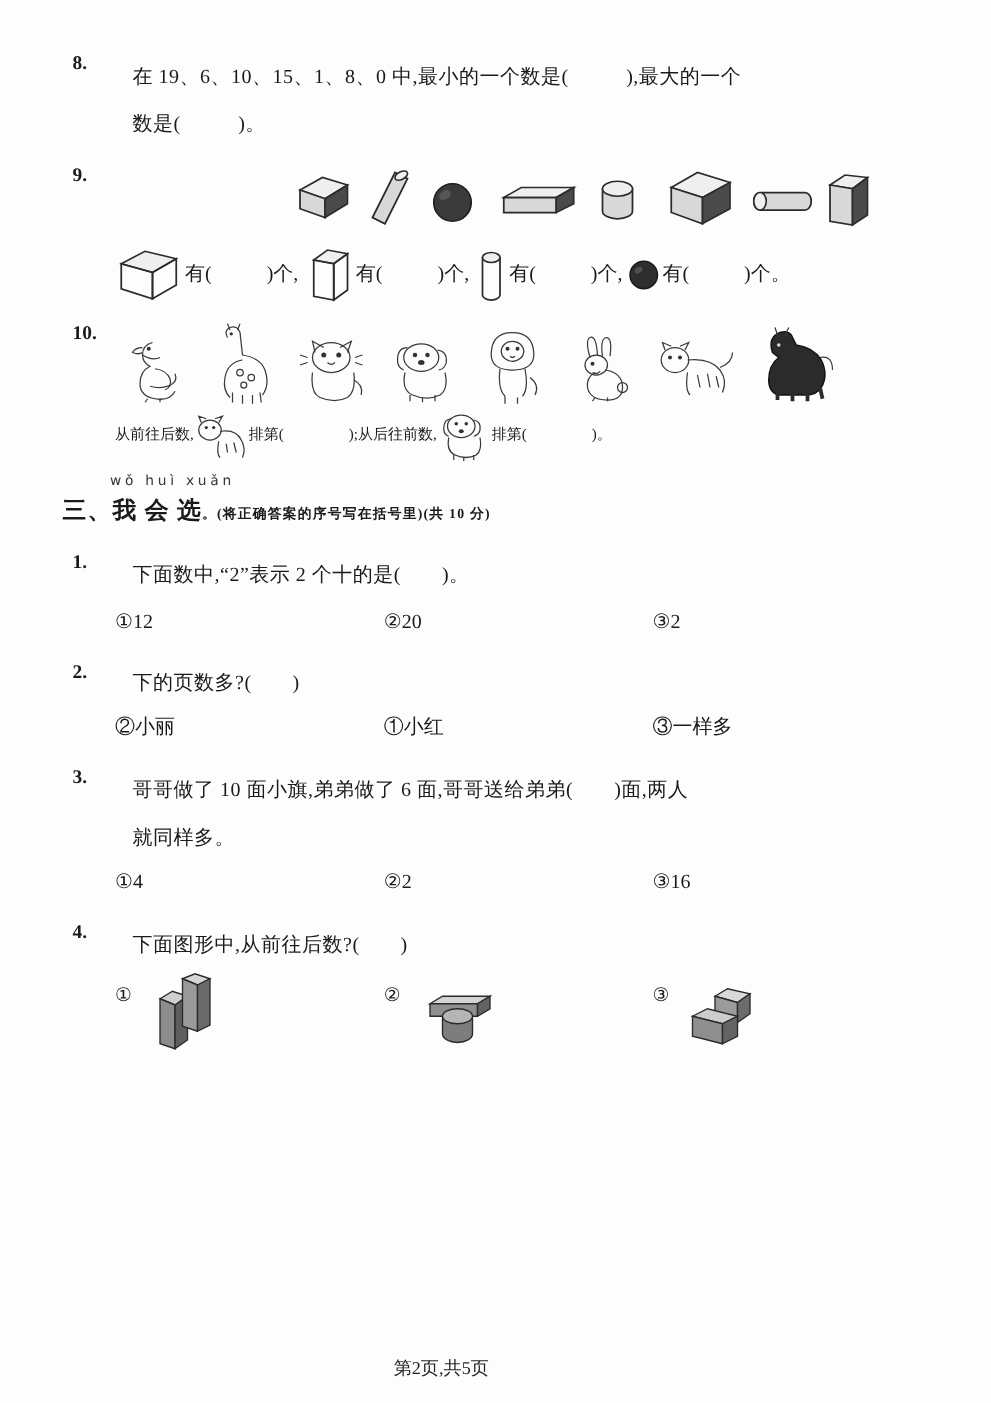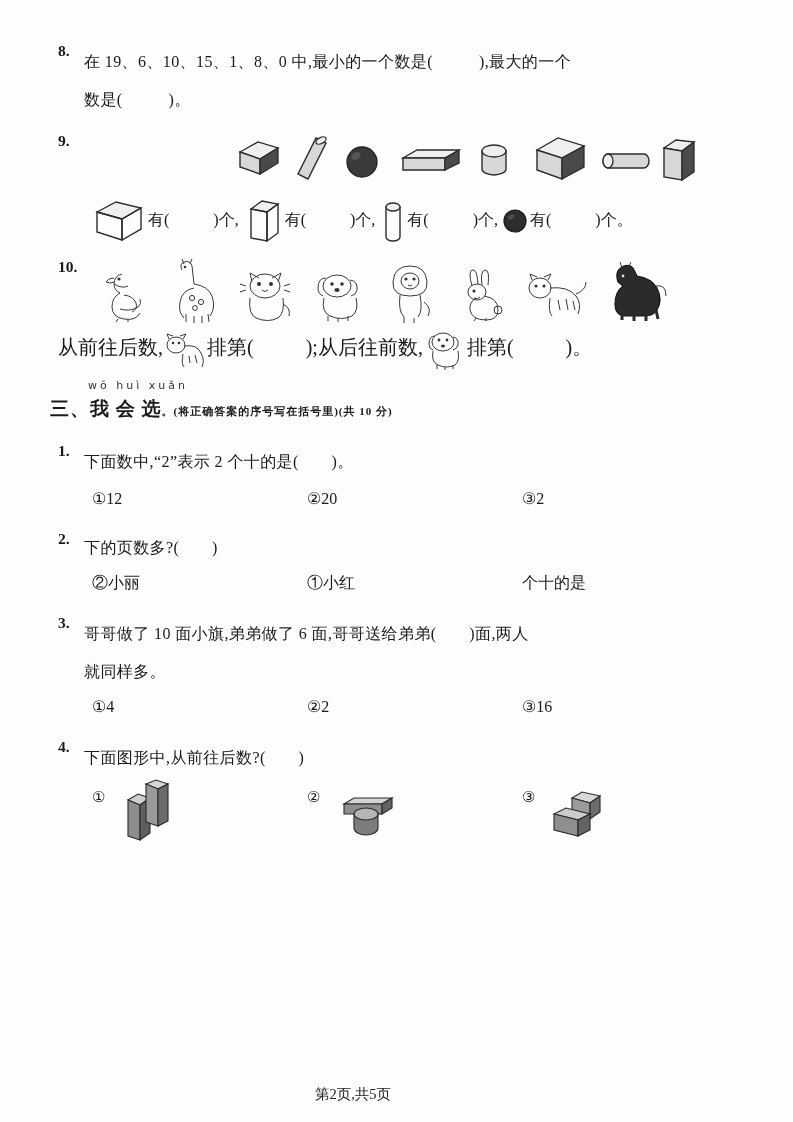--- a/index.html
+++ b/index.html
@@ -34,21 +34,21 @@
   }
   .qnum {
     position: absolute;
     left: 0;
     top: 0;
     font-weight: bold;
     font-size: 15.5px;
     font-family: "Liberation Serif", serif;
   }
   .qbody {
-    margin-left: 26px;
+    margin-left: 48px;
     font-size: 16px;
     line-height: 40px;
     letter-spacing: 0.4px;
   }
   .sec-head {
     font-size: 19px;
     font-weight: bold;
     letter-spacing: 1px;
     margin-top: 10px;
     position: relative;
@@ -103,21 +103,22 @@
     display: inline-block;
     vertical-align: middle;
     margin-right: 2px;
   }
   .animal-row {
     position: relative;
     height: 68px;
     margin-left: 34px;
   }
   .ans-line {
-    font-size: 20px;
+    margin-left: 34px;
+    font-size: 12px;
     line-height: 42px;
     white-space: nowrap;
   }
   .fig-row {
     margin-left: 34px;
     position: relative;
     height: 74px;
   }
   .fig-item {
     position: absolute;
@@ -383,21 +384,21 @@
         <div>③2</div>
       </div>
     </div>
 
     <div class="q" style="margin-top:14px;">
       <span class="qnum">2.</span>
       <div class="qbody" style="line-height:36px;">下的页数多?(　　)</div>
       <div class="opts">
         <div>②小丽</div>
         <div>①小红</div>
-        <div>个十的是</div>
+        <div>③一样多</div>
       </div>
     </div>
 
     <div class="q" style="margin-top:14px;">
       <span class="qnum">3.</span>
       <div class="qbody">哥哥做了 10 面小旗,弟弟做了 6 面,哥哥送给弟弟(　　)面,两人</div>
       <div class="qbody" style="line-height:36px;">就同样多。</div>
       <div class="opts">
         <div>①4</div>
         <div>②2</div>

